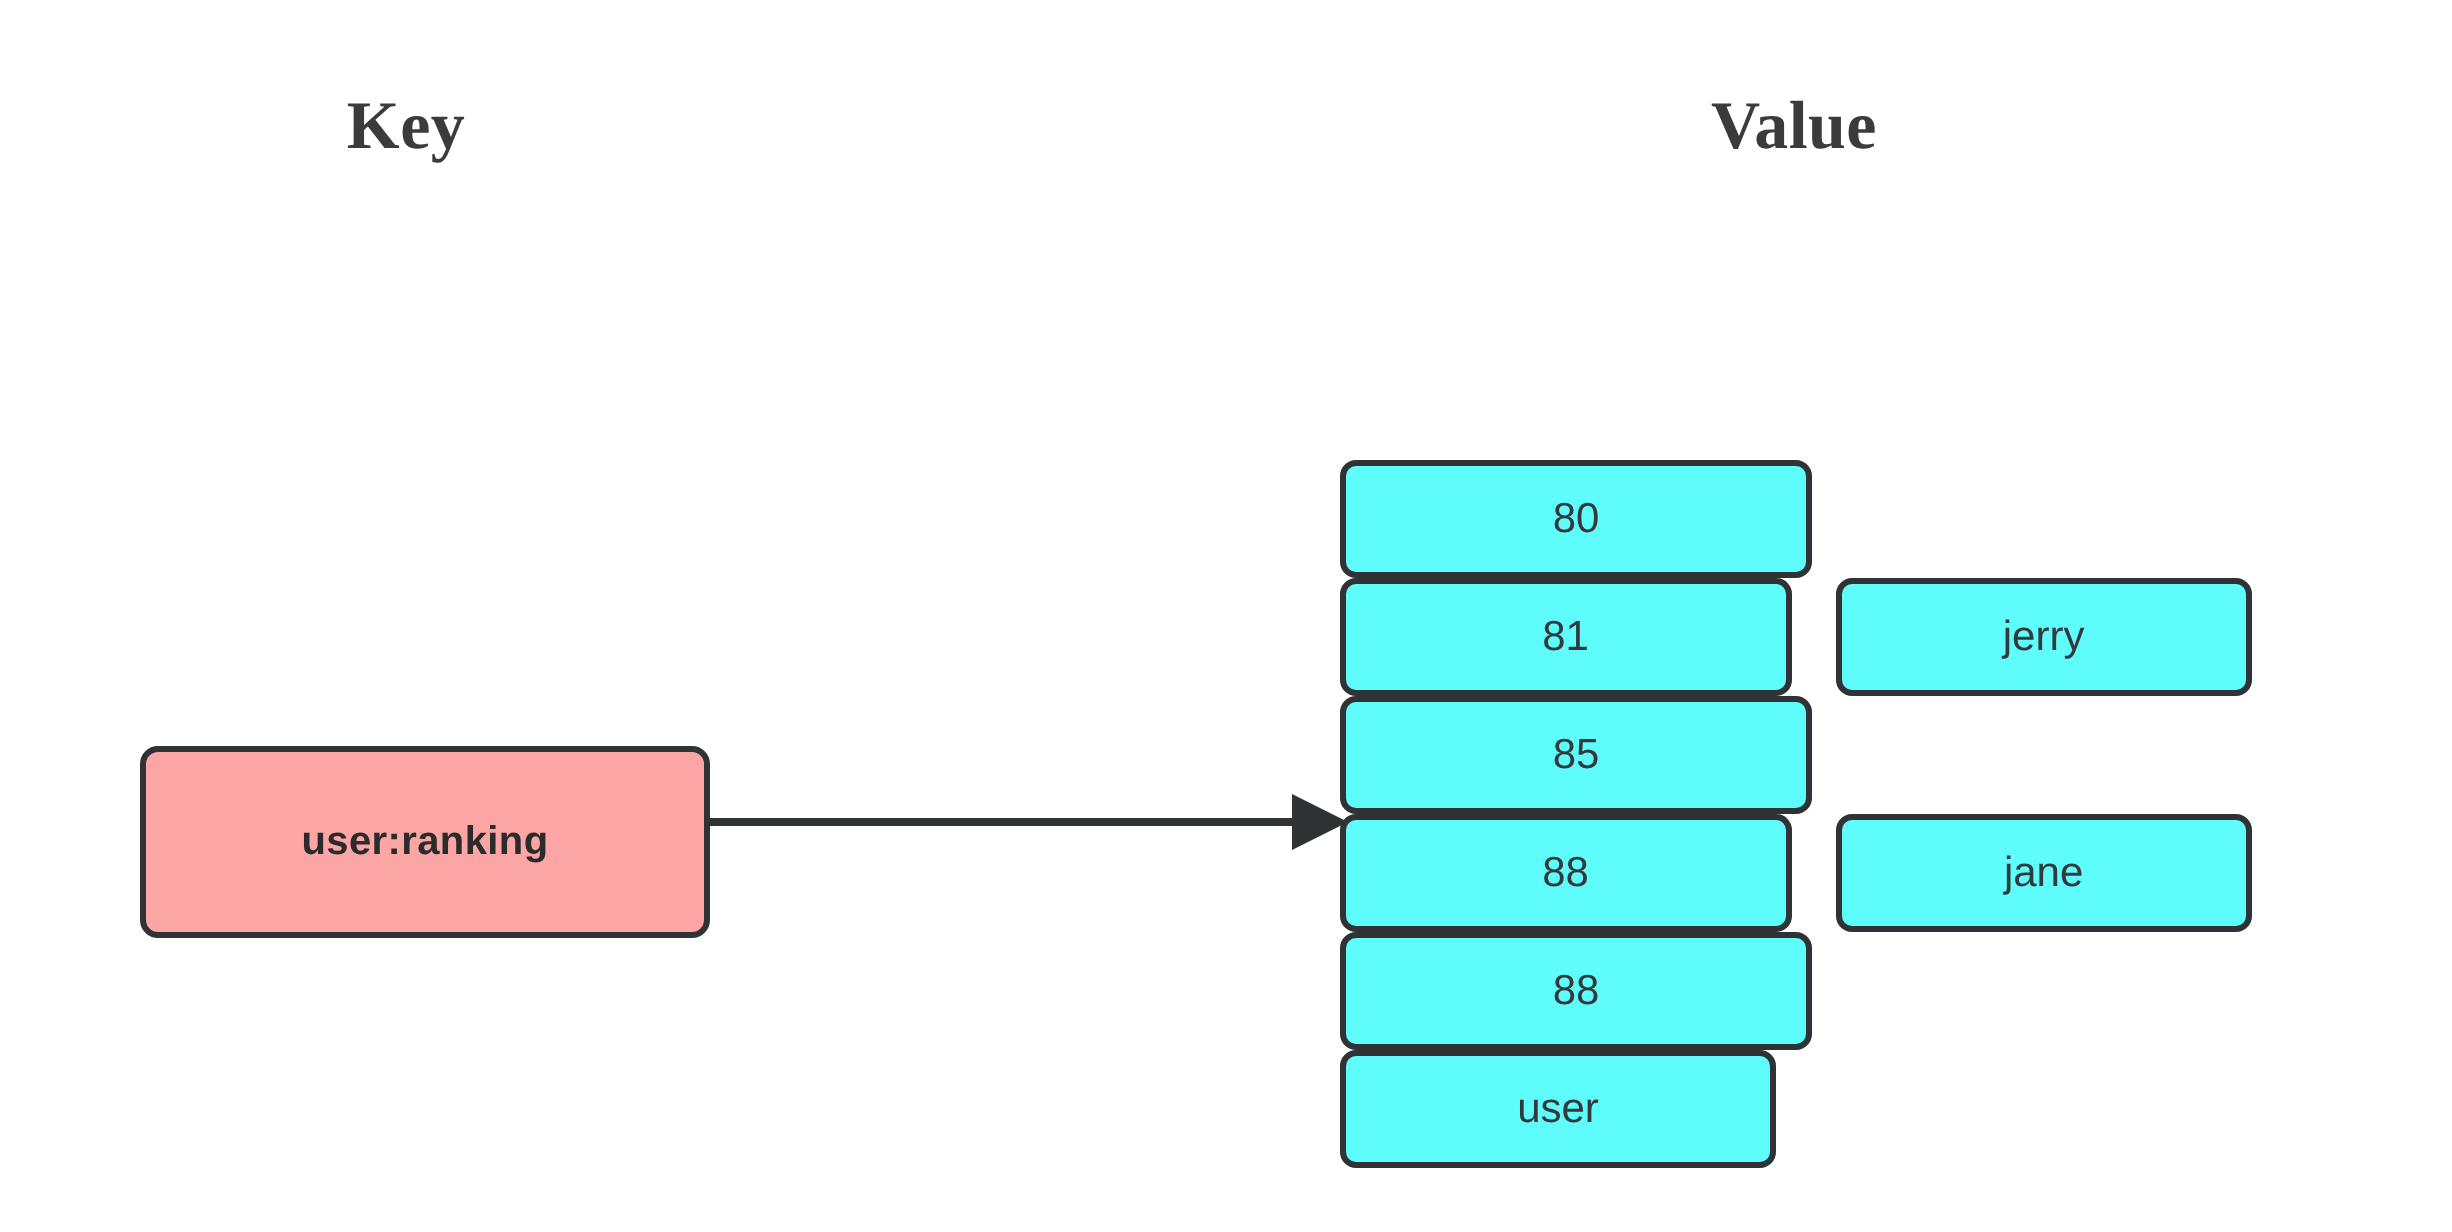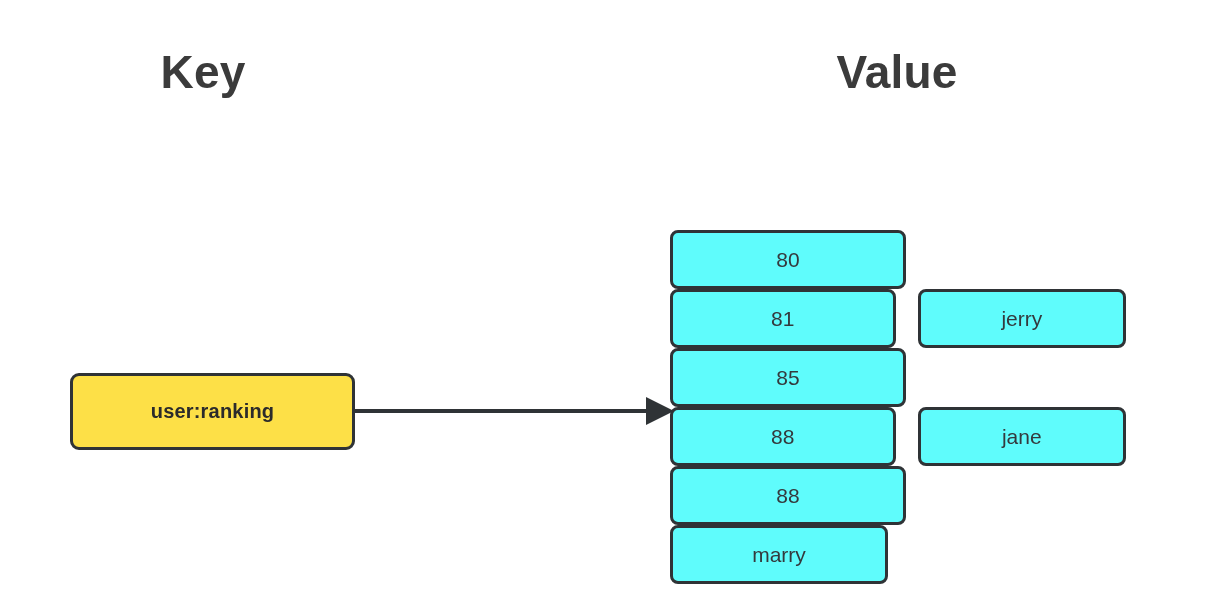--- a/index.html
+++ b/index.html
@@ -12,39 +12,40 @@
     height: 616px;
     position: relative;
     overflow: hidden;
     font-family: "Liberation Sans", sans-serif;
     -webkit-font-smoothing: antialiased;
   }
 
   
   .heading {
     position: absolute;
-    font-size: 46px;
+    font-size: 34px;
     font-weight: bold;
     color: #3b3b3b;
     letter-spacing: 0.2px;
     white-space: nowrap;
     transform: translateX(-50%);
+    font-family: Liberation Serif, serif;
   }
   #key-heading   { left: 203px; top: 45px; }
   #value-heading { left: 897px; top: 45px; }
 
   
   #key-node {
     position: absolute;
     left: 70px;
     top: 373px;
     width: 285px;
-    height: 77px;
+    height: 96px;
     box-sizing: border-box;
-    background: #fde047;
+    background: #fca5a5;
     border: 3px solid #2f3336;
     border-radius: 9px;
     display: flex;
     align-items: center;
     justify-content: center;
   }
   #key-node .key-label {
     font-size: 20px;
     font-weight: bold;
     color: #2b2b2b;
@@ -122,15 +123,15 @@
       <div class="value-cell cell-score">85</div>
     </div>
     <div class="value-row" style="top: 177px;">
       <div class="value-cell cell-score">88</div>
       <div class="value-cell cell-name">jane</div>
     </div>
     <div class="value-row" style="top: 236px;">
       <div class="value-cell cell-score">88</div>
     </div>
     <div class="value-row" style="top: 295px;">
-      <div class="value-cell cell-name">marry</div>
+      <div class="value-cell cell-name">user</div>
     </div>
   </div>
 
 </body></html>

